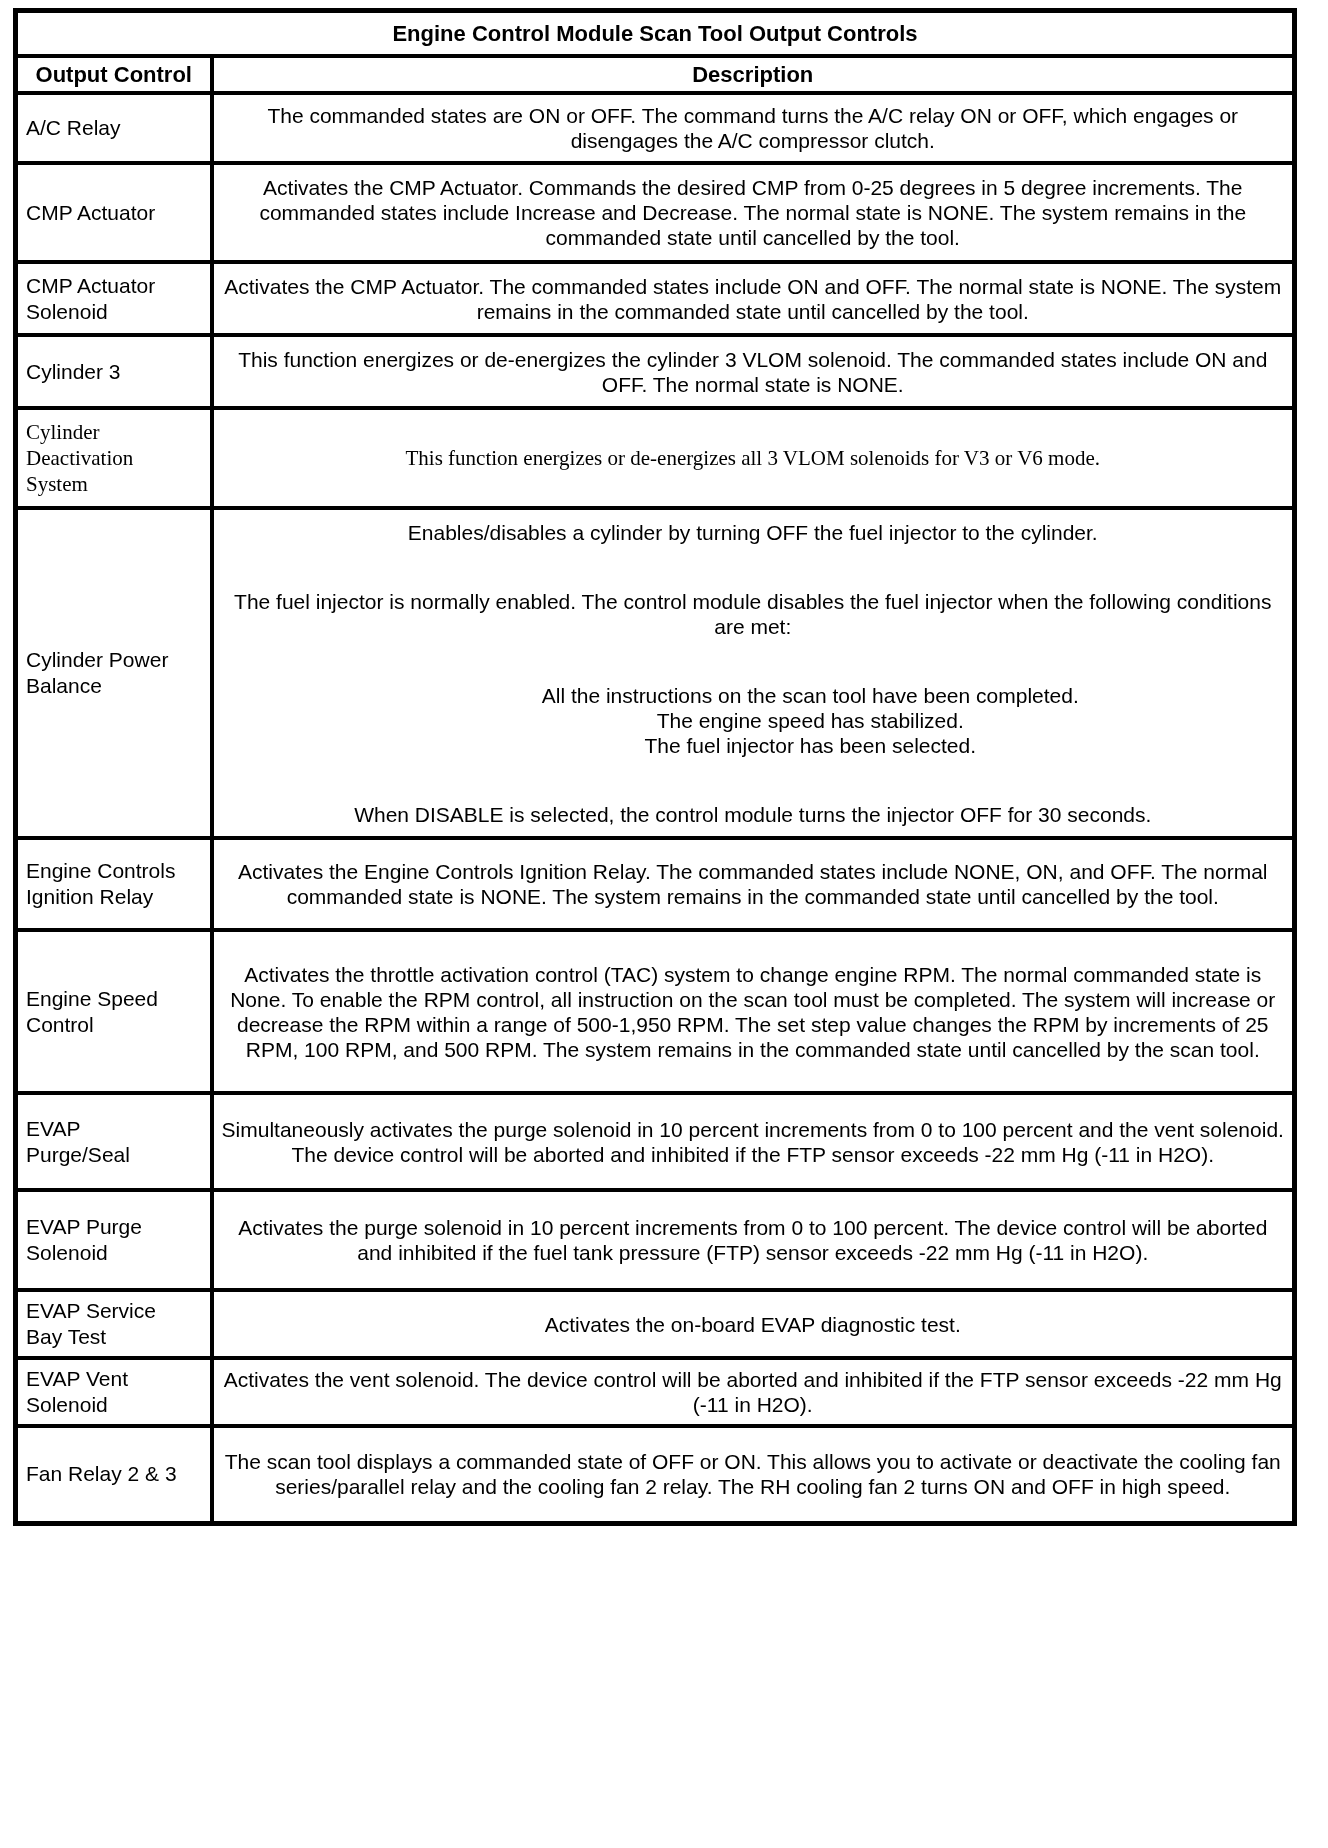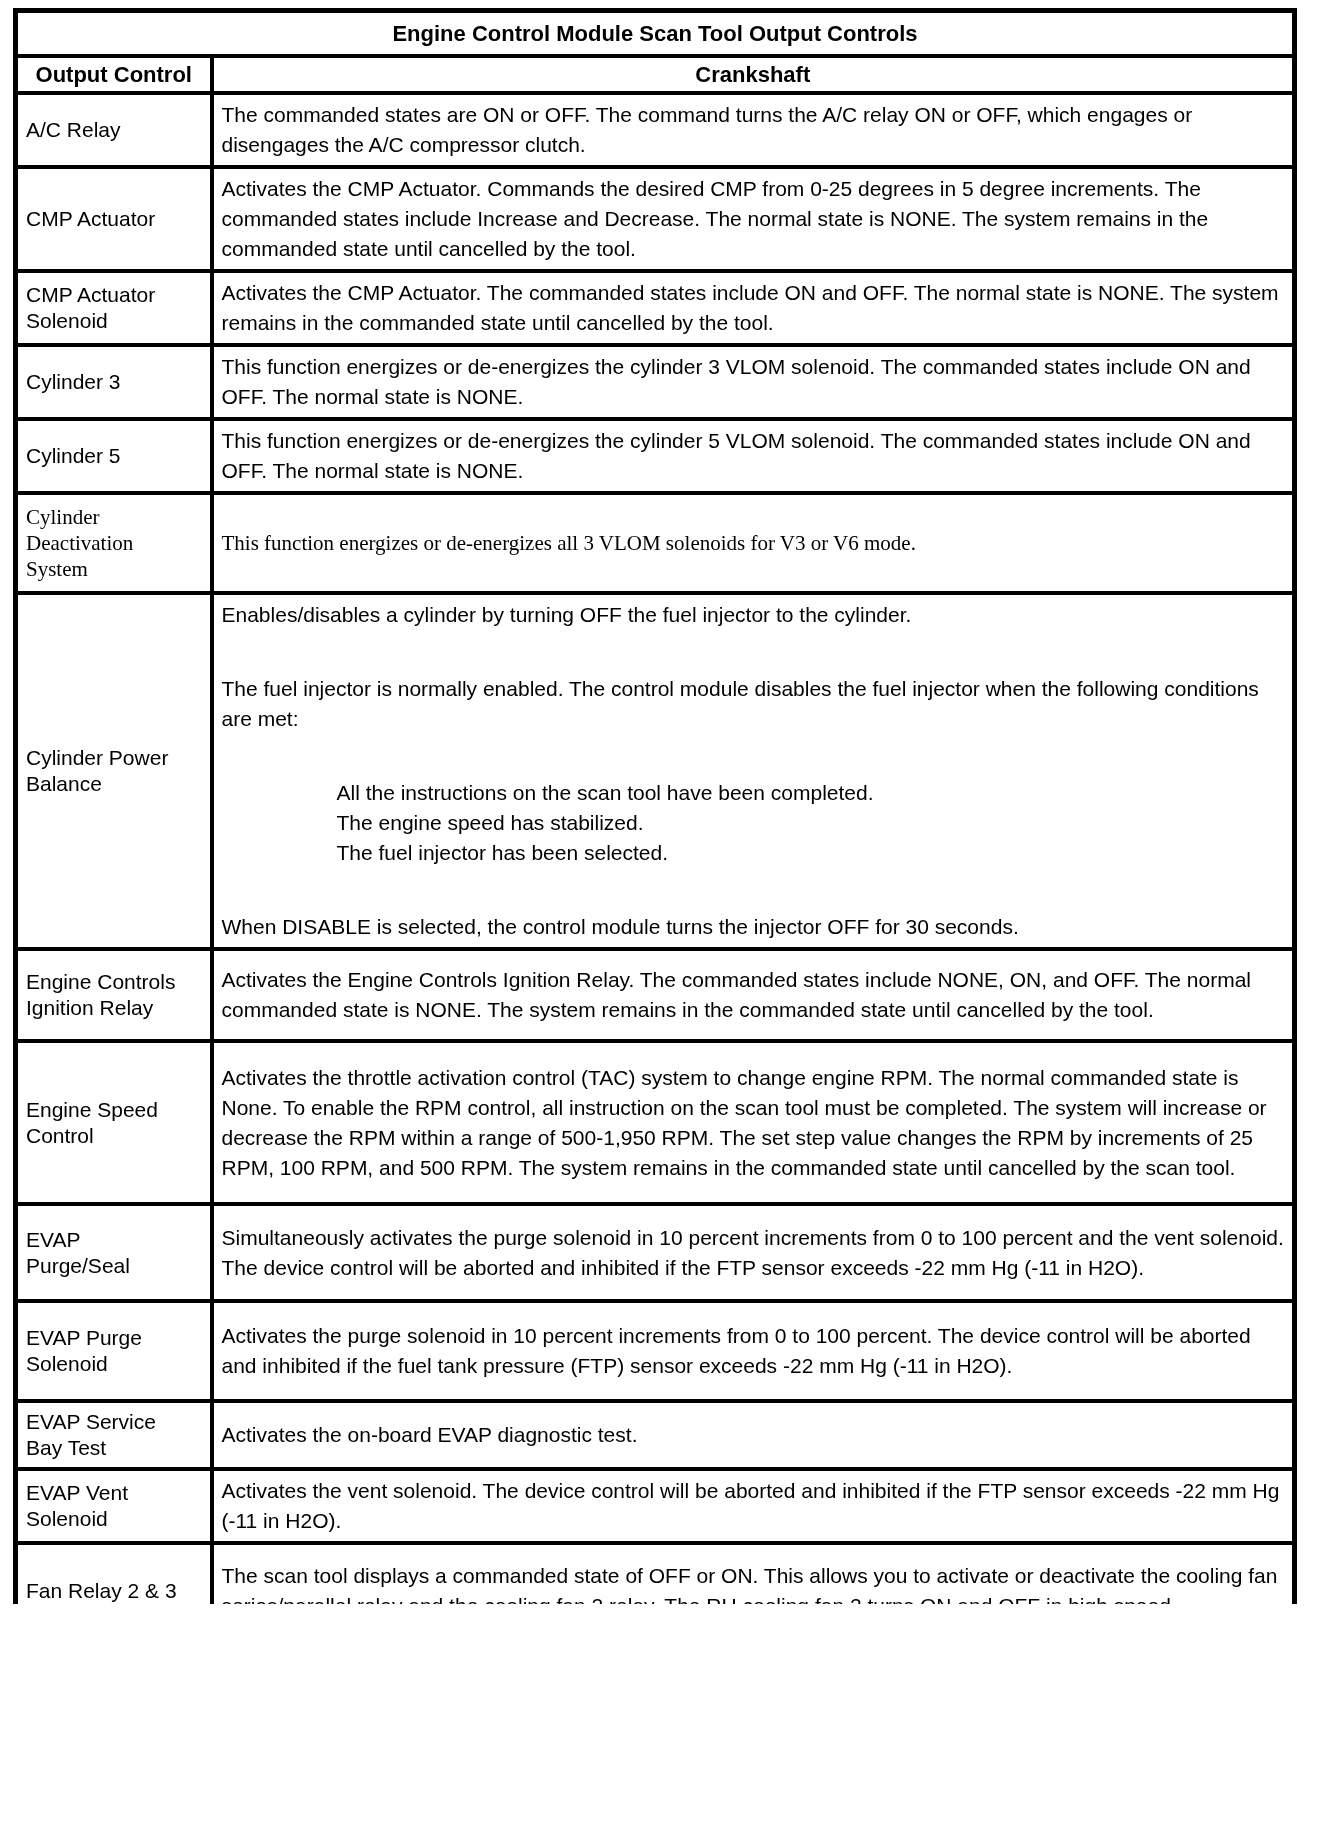--- a/index.html
+++ b/index.html
@@ -45,22 +45,22 @@
     font-weight: normal;
     font-size: 21px;
     line-height: 26px;
     text-align: left;
     padding: 4px 4px 4px 8px;
     white-space: pre-line;     
     overflow: hidden;
   }
   .desc-cell {
     font-size: 21px;
-    line-height: 30px;
-    text-align: left;
+    line-height: 25px;
+    text-align: center;
     padding: 5px 8px 5px 8px;
     overflow: hidden;
   }
   .desc-cell p { margin: 0; }
   .desc-cell p.indent { padding-left: 115px; }
   .desc-cell .spacer { height: 44px; }
 </style>
 </head>
 <body>
 
@@ -69,21 +69,21 @@
     <colgroup>
       <col class="c1">
       <col class="c2">
     </colgroup>
     <thead>
       <tr>
         <th class="title-cell" colspan="2">Engine Control Module Scan Tool Output Controls</th>
       </tr>
       <tr>
         <th class="header-ctl">Output Control</th>
-        <th class="header-desc">Crankshaft</th>
+        <th class="header-desc">Description</th>
       </tr>
     </thead>
     <tbody>
         <tr style="height: 70px;">
           <th class="ctl-cell">A/C Relay</th>
           <td class="desc-cell">
             <p>The commanded states are ON or OFF. The command turns the A/C relay ON or OFF, which engages or disengages the A/C compressor clutch.</p>
           </td>
         </tr>
         <tr style="height: 99px;">
@@ -96,26 +96,20 @@
           <th class="ctl-cell">CMP Actuator
 Solenoid</th>
           <td class="desc-cell">
             <p>Activates the CMP Actuator. The commanded states include ON and OFF. The normal state is NONE. The system remains in the commanded state until cancelled by the tool.</p>
           </td>
         </tr>
         <tr style="height: 73px;">
           <th class="ctl-cell">Cylinder 3</th>
           <td class="desc-cell">
             <p>This function energizes or de-energizes the cylinder 3 VLOM solenoid. The commanded states include ON and OFF. The normal state is NONE.</p>
-          </td>
-        </tr>
-        <tr style="height: 68px;">
-          <th class="ctl-cell">Cylinder 5</th>
-          <td class="desc-cell">
-            <p>This function energizes or de-energizes the cylinder 5 VLOM solenoid. The commanded states include ON and OFF. The normal state is NONE.</p>
           </td>
         </tr>
         <tr style="height: 100px; font-family: Liberation Serif, serif;">
           <th class="ctl-cell">Cylinder
 Deactivation
 System</th>
           <td class="desc-cell">
             <p>This function energizes or de-energizes all 3 VLOM solenoids for V3 or V6 mode.</p>
           </td>
         </tr>

